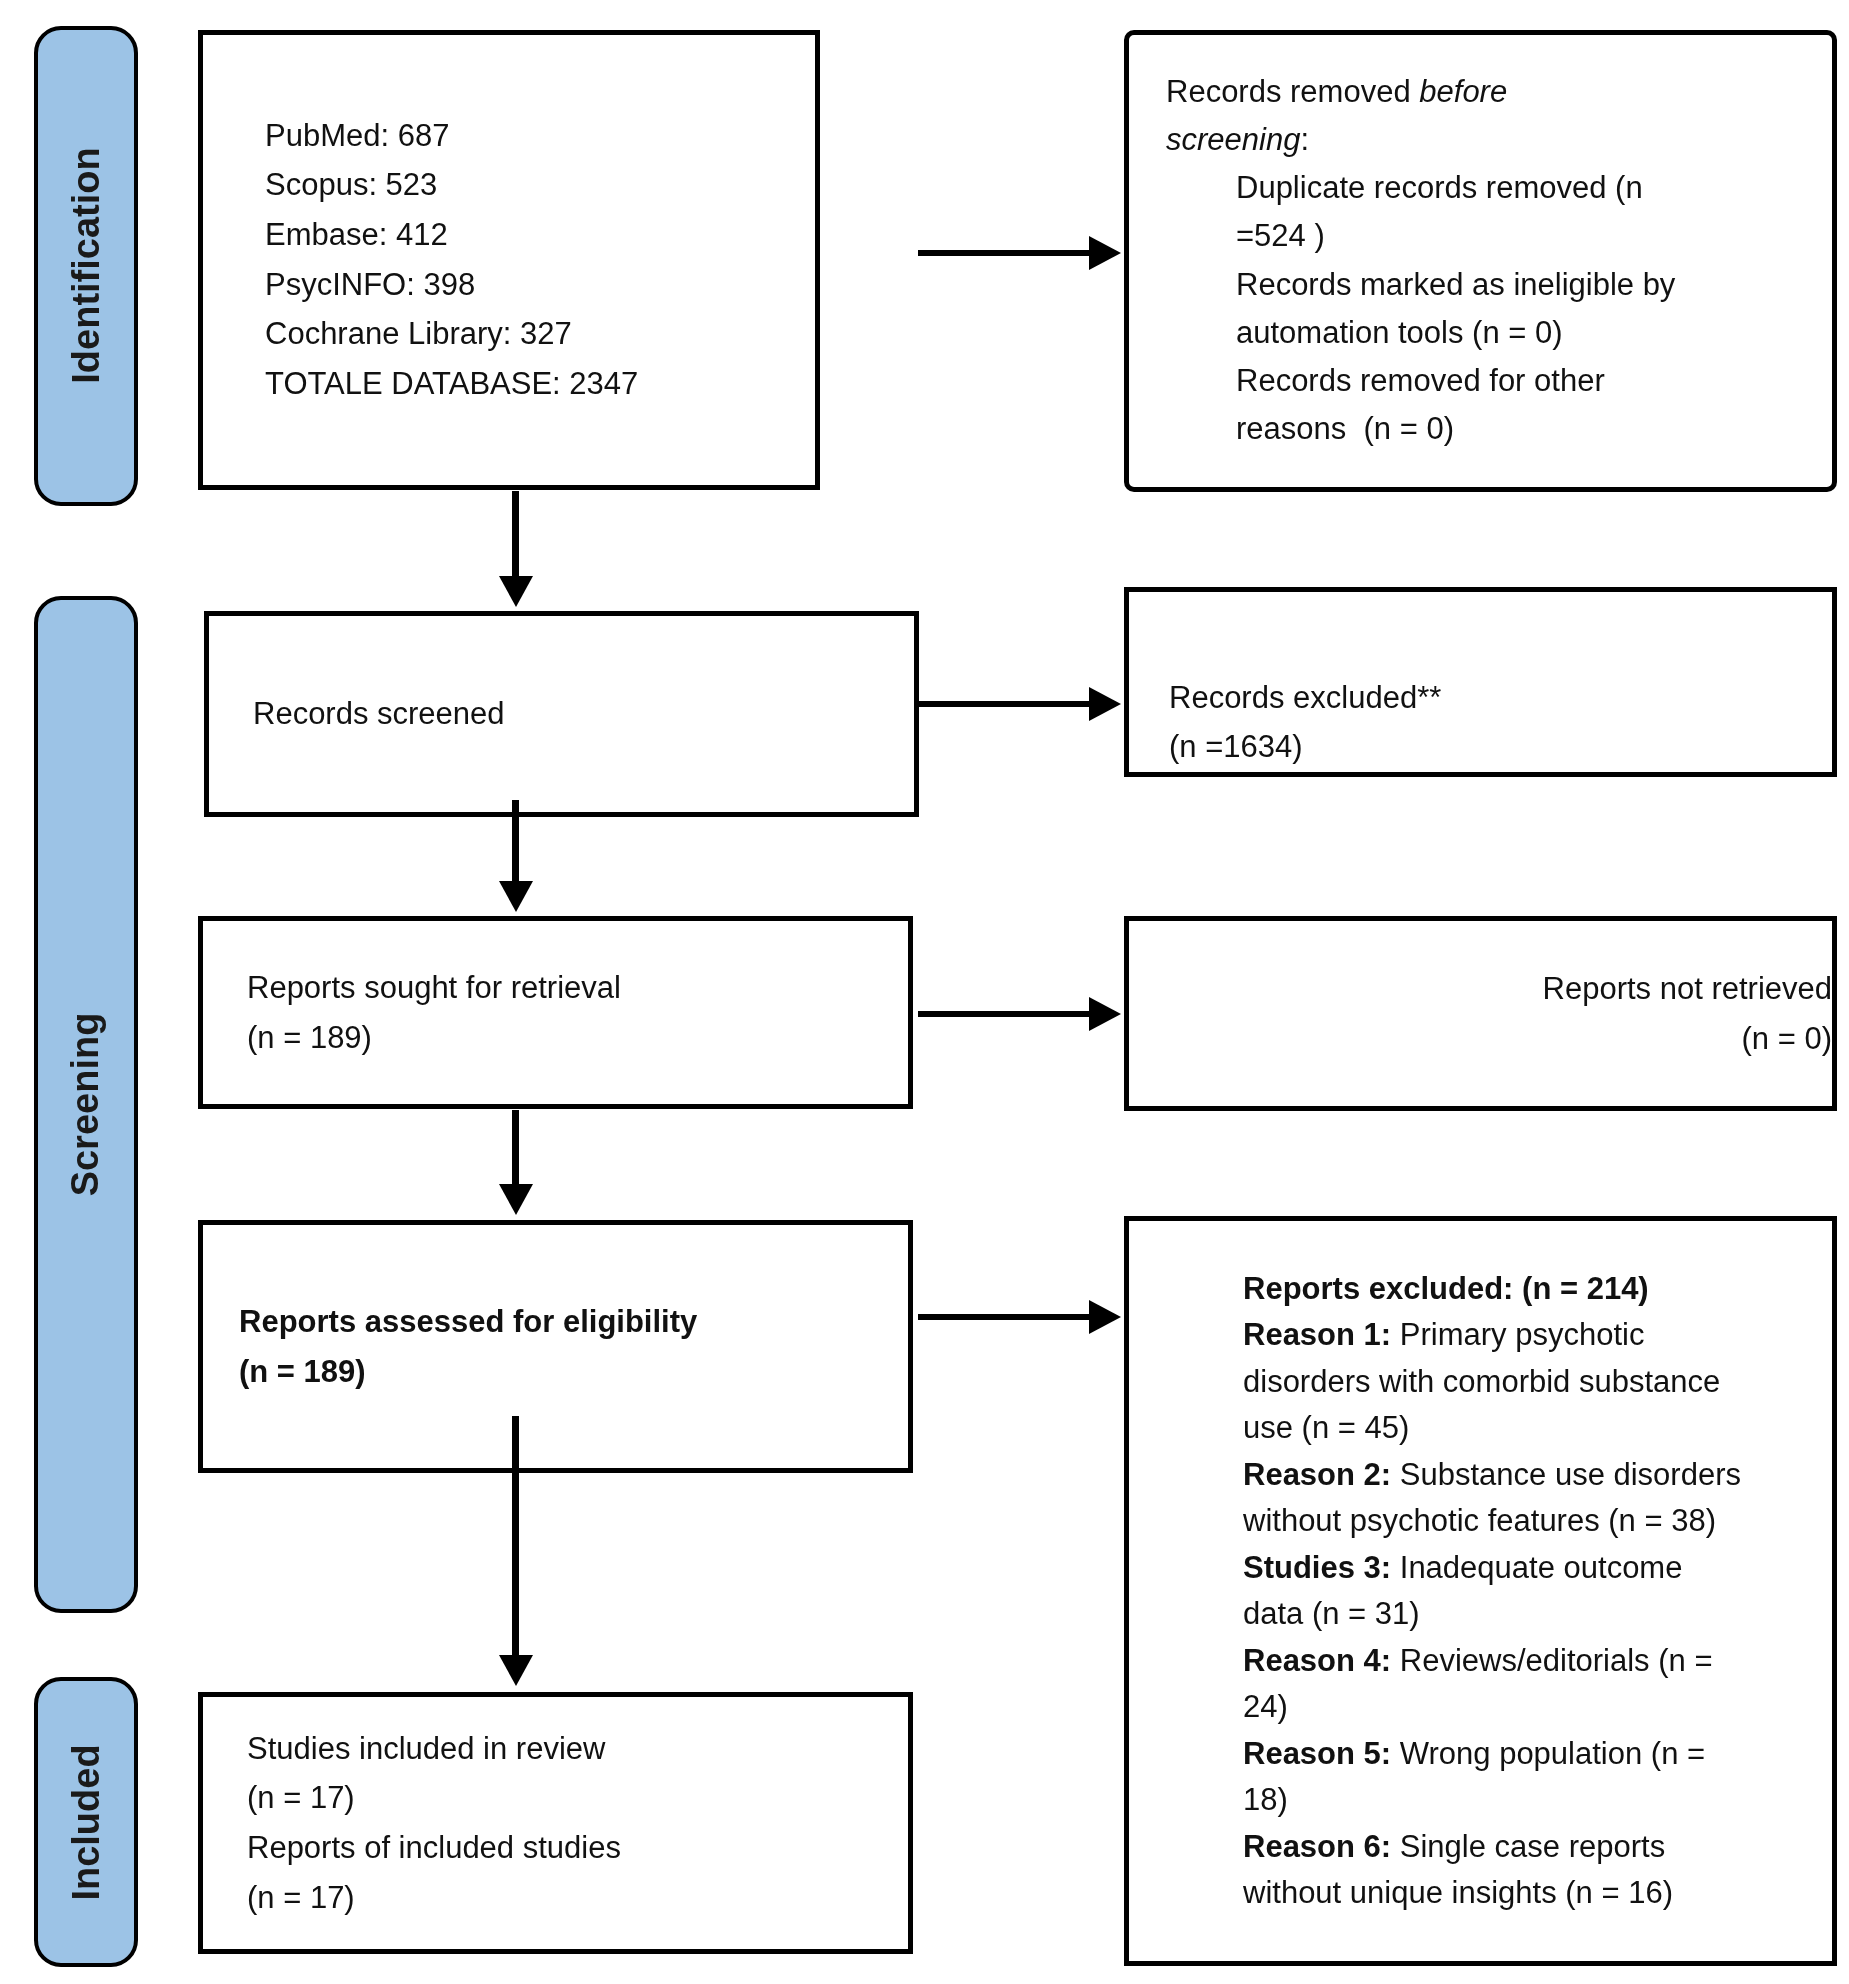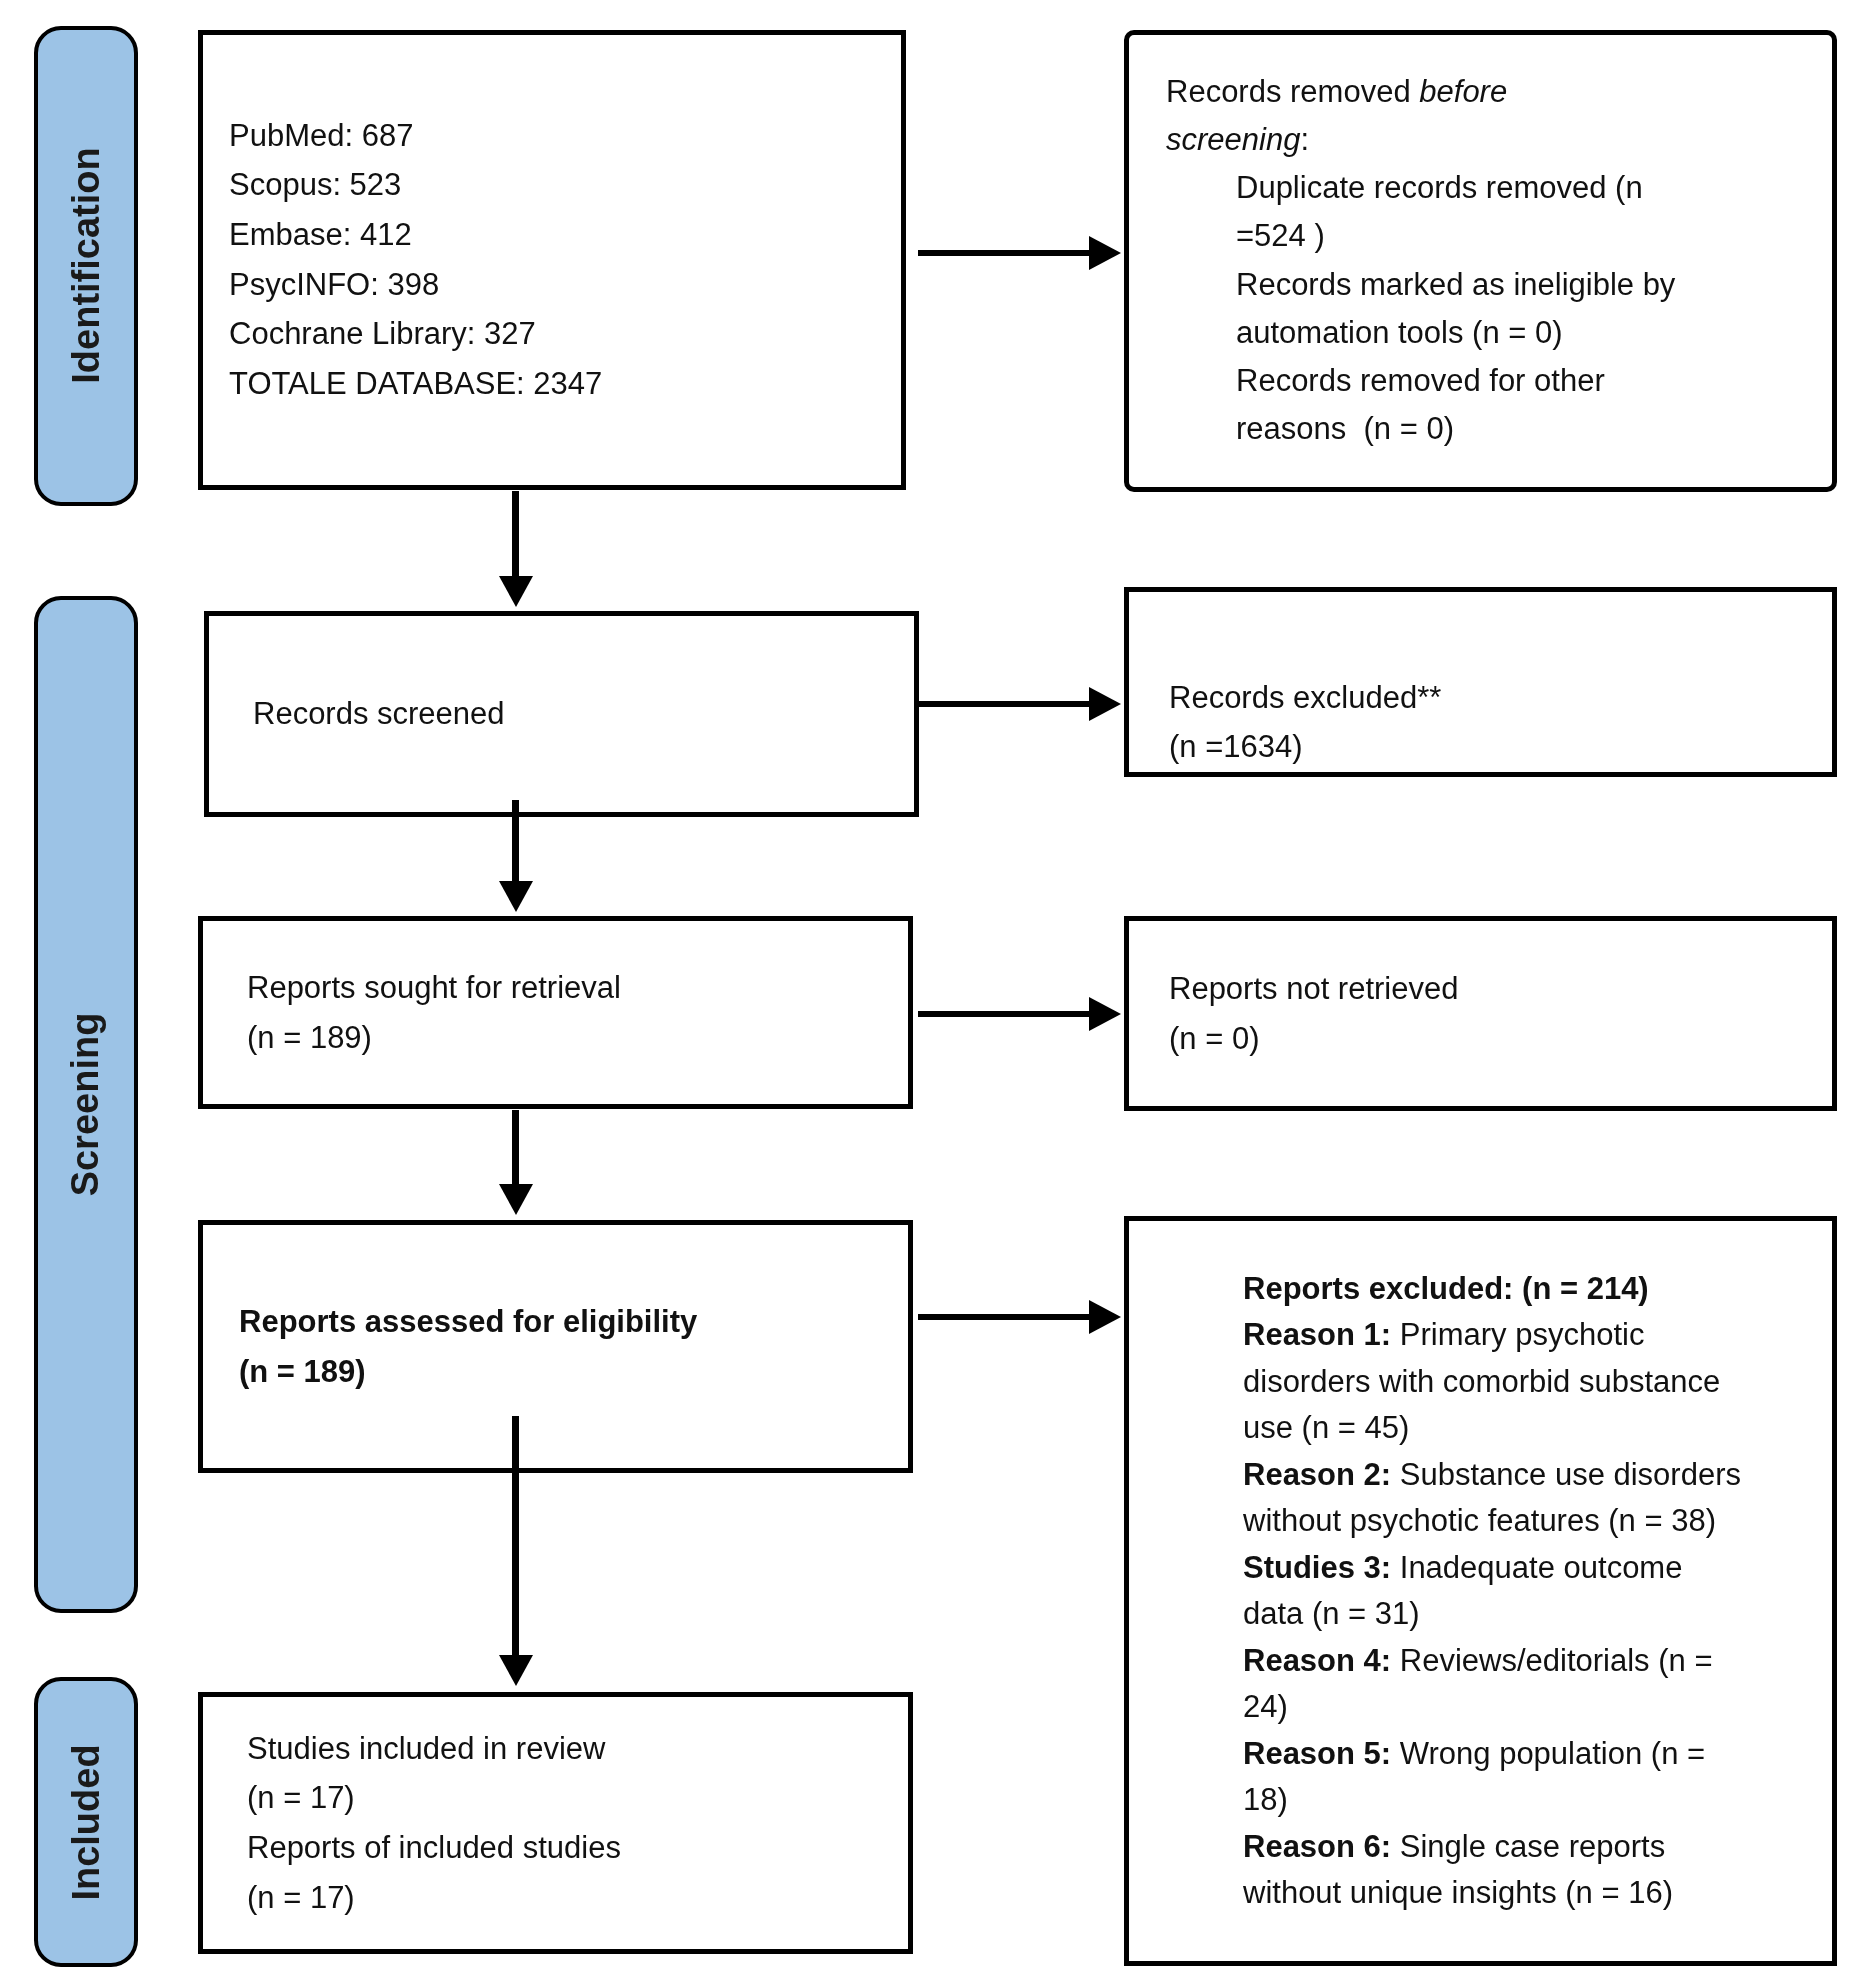--- a/index.html
+++ b/index.html
@@ -41,28 +41,28 @@
     position:absolute;
     background:#ffffff;
     border:5.4px solid #000;
     box-sizing:border-box;
     display:flex;
     flex-direction:column;
     justify-content:center;
     font-size:31px;
     line-height:1.6;
   }
-  .box-sources{left:198px;top:29.5px;width:708px;height:460px;padding-left:26px;padding-right:13.4px;}
+  .box-sources{left:198px;top:29.5px;width:622px;height:460px;padding-left:62px;padding-right:13.4px;}
   .box-removed{left:1124px;top:29.5px;width:713px;height:462px;padding-left:37px;padding-right:20px;line-height:1.55;border-radius:10px;}
   .box-removed .intro{max-width:403px;}
   .box-removed .ritem{margin-left:70px;max-width:470px;white-space:pre-wrap;}
   .box-screened{left:204px;top:611px;width:715px;height:206px;padding-left:44px;}
   .box-excluded{left:1124px;top:587px;width:713px;height:190px;padding-left:40px;justify-content:flex-end;}
   .box-sought{left:198px;top:916px;width:715px;height:193px;padding-left:44px;}
-  .box-notretrieved{left:1124px;top:916px;width:713px;height:195px;padding-left:40px;}
+  .box-notretrieved{left:1124px;top:916px;width:713px;height:195px;padding-left:40px;text-align:right;}
   .box-assessed{left:198px;top:1220px;width:715px;height:253px;padding-left:36px;font-weight:bold;}
   .box-reasons{left:1124px;top:1216px;width:713px;height:750px;padding-left:114px;padding-right:81px;line-height:1.5;}
   .box-included{left:198px;top:1692px;width:715px;height:262px;padding-left:44px;}
 
   .b{font-weight:700;}
   .i{font-style:italic;}
   .reason{white-space:pre-wrap;}
 
   
   .harrow{

